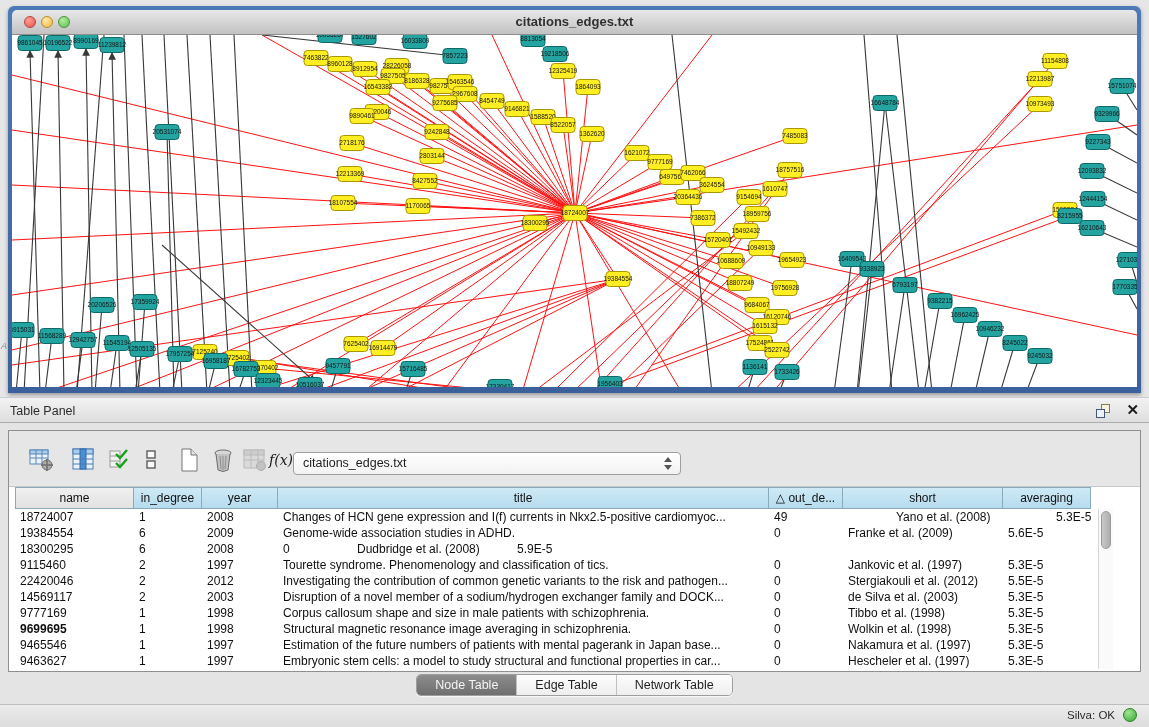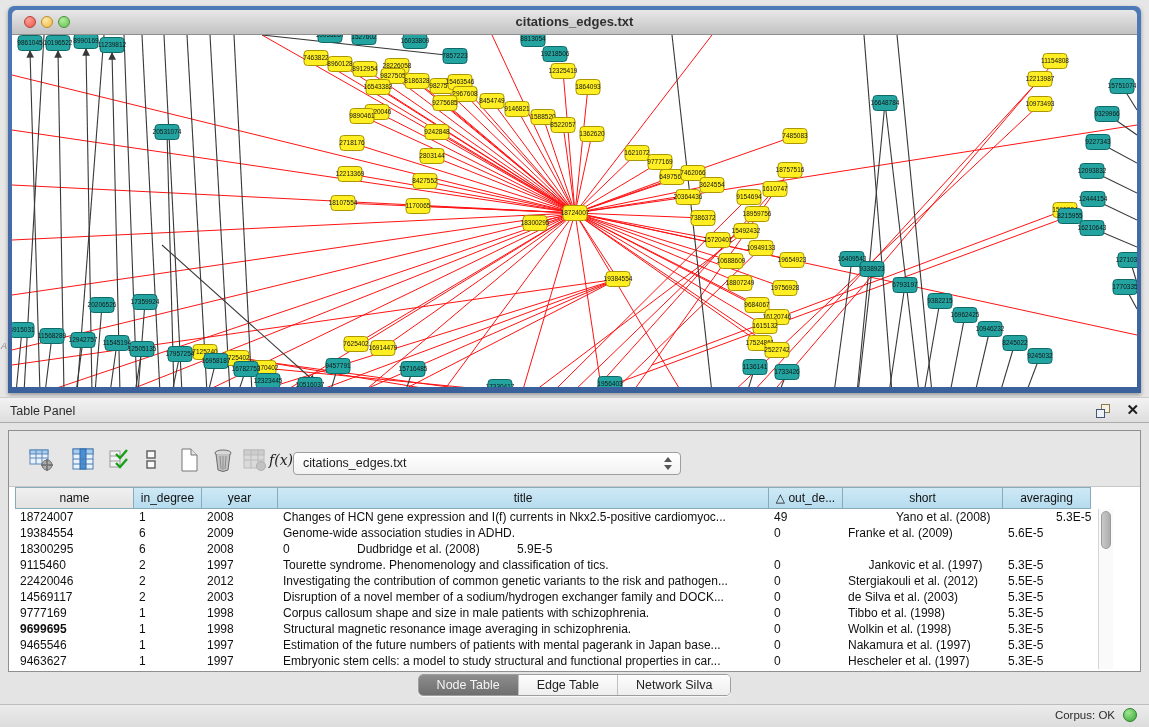--- a/index.html
+++ b/index.html
@@ -837,21 +837,21 @@
         <div class="td" style="width: 74px;">0</div>
         <div class="td" style="width: 160px;">Dudbridge et al. (2008)</div>
         <div class="td" style="width: 88px;">5.9E-5</div>
       </div>
       <div class="tr">
         <div class="td" style="width: 119px;">9115460</div>
         <div class="td" style="width: 68px;">2</div>
         <div class="td" style="width: 76px;">1997</div>
         <div class="td" style="width: 491px;">Tourette syndrome. Phenomenology and classification of tics.</div>
         <div class="td" style="width: 74px;">0</div>
-        <div class="td" style="width: 160px; text-align: center;">Jankovic et al. (1997)</div>
+        <div class="td" style="width: 160px;">Jankovic et al. (1997)</div>
         <div class="td" style="width: 88px;">5.3E-5</div>
       </div>
       <div class="tr">
         <div class="td" style="width: 119px;">22420046</div>
         <div class="td" style="width: 68px;">2</div>
         <div class="td" style="width: 76px;">2012</div>
         <div class="td" style="width: 491px;">Investigating the contribution of common genetic variants to the risk and pathogen...</div>
         <div class="td" style="width: 74px;">0</div>
         <div class="td" style="width: 160px;">Stergiakouli et al. (2012)</div>
         <div class="td" style="width: 88px;">5.5E-5</div>
@@ -904,20 +904,20 @@
     </div>
   <div class="vscroll">
     <div class="vthumb"></div>
   </div>
 </div>
 
 <div class="tabs">
   <div class="tabgroup" id="tabs">
       <div class="tab sel">Node Table</div>
       <div class="tab">Edge Table</div>
-      <div class="tab">Network Silva</div>
+      <div class="tab">Network Table</div>
     </div>
 </div>
 
 <div class="statusbar">
-  <div class="mem">Corpus: OK</div>
+  <div class="mem">Silva: OK</div>
   <div class="memdot"></div>
 </div>
 
 </body></html>

